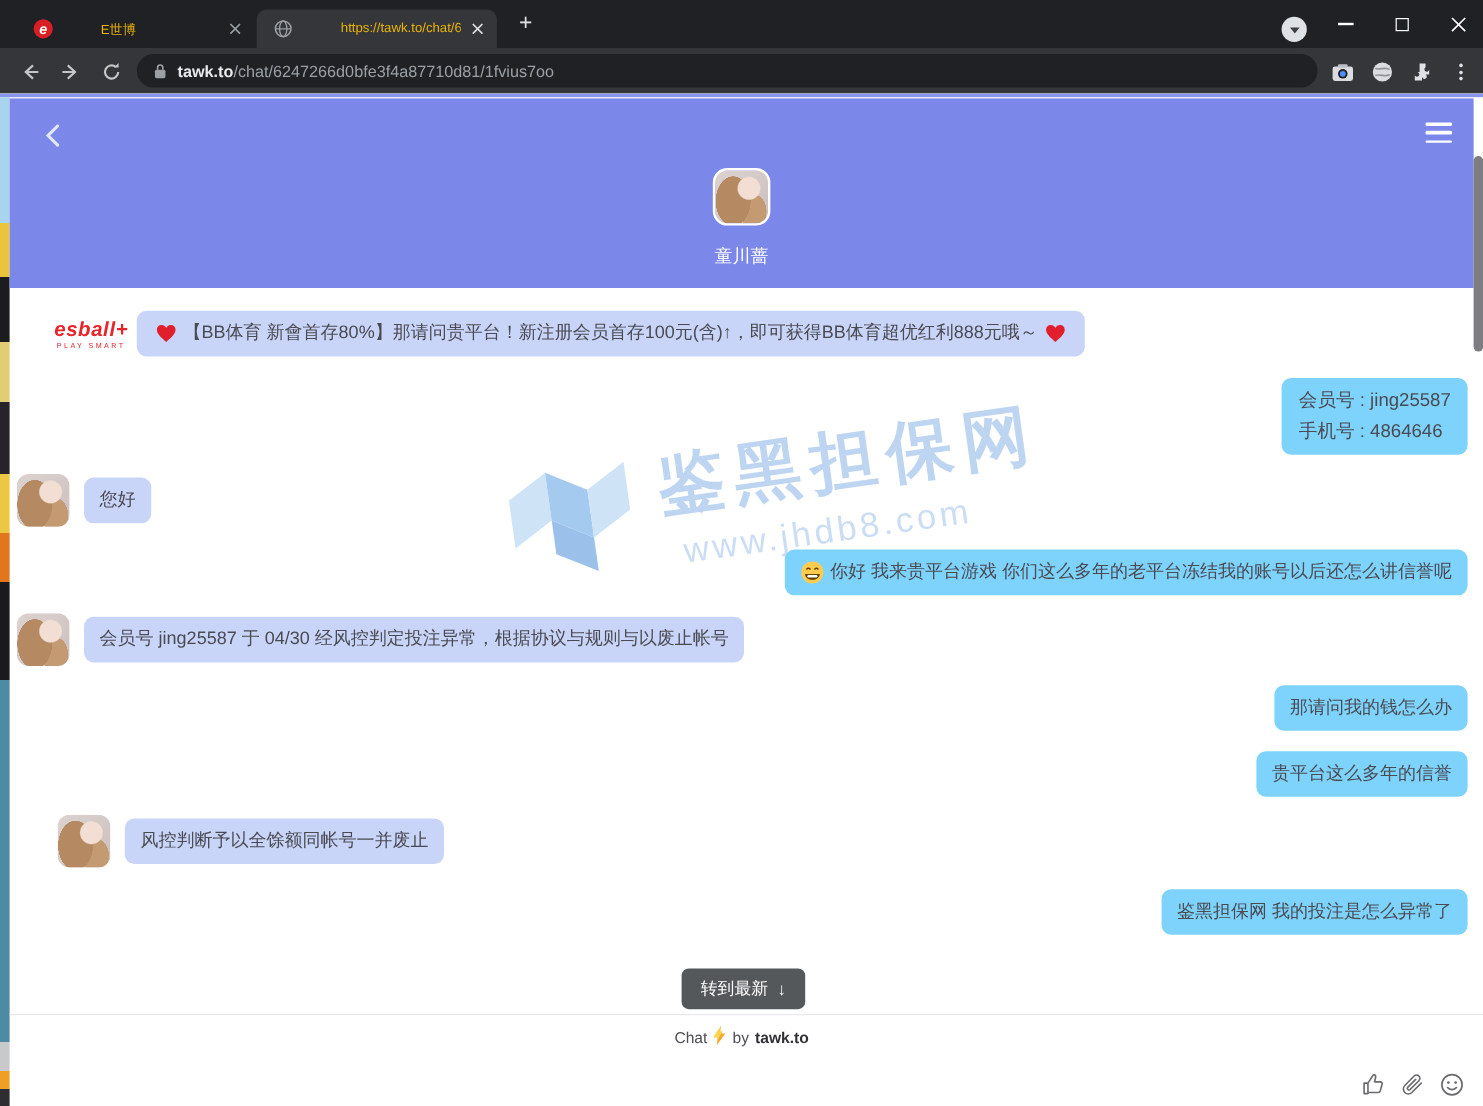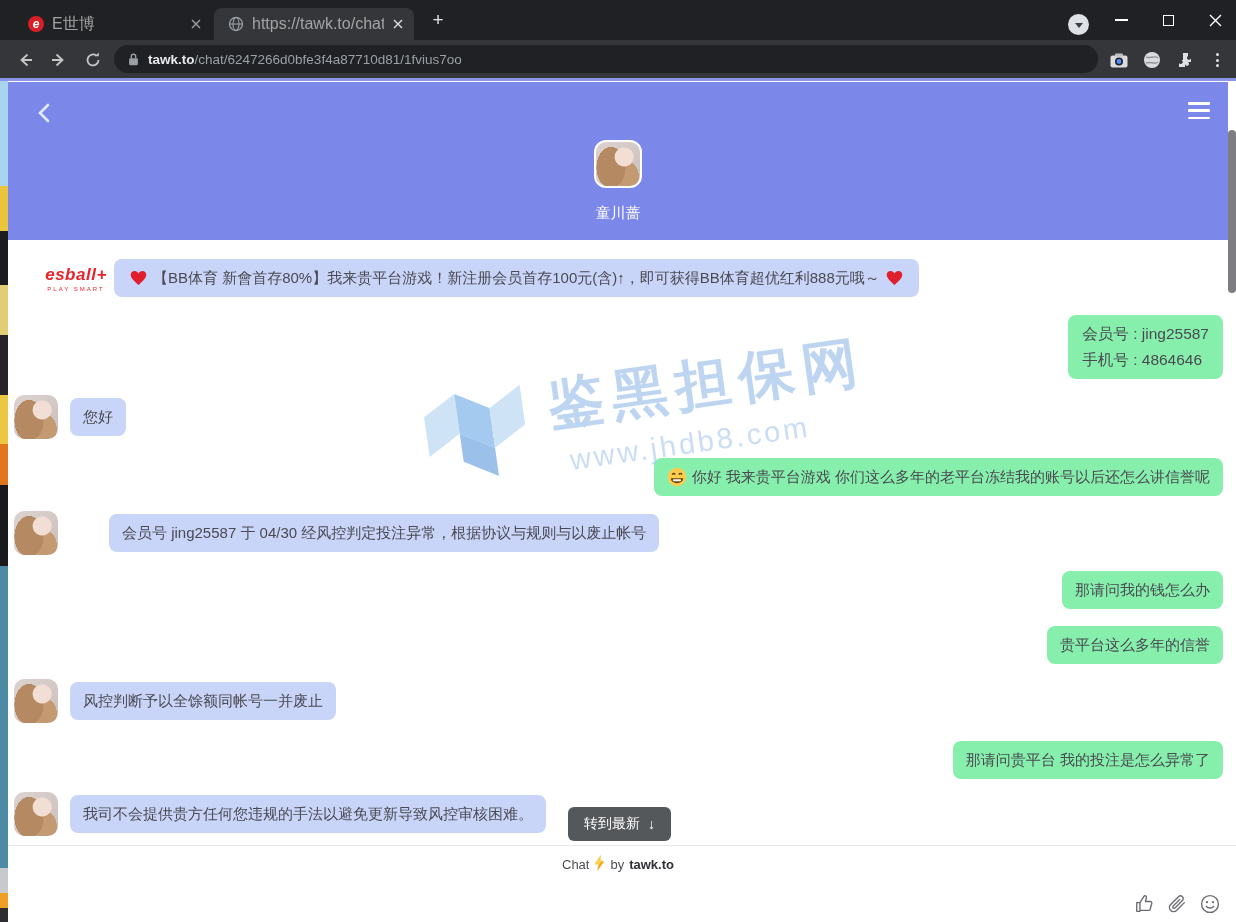--- a/index.html
+++ b/index.html
@@ -9,21 +9,21 @@
     position: relative; overflow: hidden; background:#fff;
   }
 
   
   .tabbar { position:absolute; top:0; left:0; width:1236px; height:40px; background:#202124; }
   .tab { position:absolute; top:8px; height:32px; display:flex; align-items:center; padding:0 8px; border-radius:8px 8px 0 0; }
   .tab-inactive { left:14px; width:198px; }
   .tab-active { left:214px; width:200px; background:#35363a; }
   .tab .fav { width:16px; height:16px; flex:0 0 16px; margin:0 8px 0 6px; }
   .fav-esbo { background:#d91f26; border-radius:50%; color:#fff; font-weight:bold; font-style:italic; font-size:12px; line-height:16px; text-align:center; }
-  .tab-label { color:#a3a3a3; font-size:16px; white-space:nowrap; overflow:hidden; flex:1; }
+  .tab-label { color:#eab308; font-size:11px; white-space:nowrap; overflow:hidden; flex:1;margin-left:32px; }
   .tab-x { width:16px; height:16px; margin-left:6px; flex:0 0 16px; display:flex; align-items:center; justify-content:center; }
   .newtab { position:absolute; left:426px; top:9px; width:24px; height:24px; color:#dfe1e5; font-size:19px; line-height:22px; text-align:center; border-radius:50%; }
   .tabsearch { position:absolute; left:1068px; top:14px; width:21px; height:21px; border-radius:50%; background:#dee1e6; display:flex; align-items:center; justify-content:center; }
   .caret-down { width:0; height:0; border-left:4px solid transparent; border-right:4px solid transparent; border-top:5px solid #3c4043; margin-top:2px; }
   .winbtn { position:absolute; top:0; width:46px; height:40px; display:flex; align-items:center; justify-content:center; }
   .win-min { left:1098px; } .win-max { left:1145px; } .win-close { left:1192px; }
   .min-glyph { width:13px; height:2px; background:#fff; }
   .max-glyph { width:11px; height:11px; border:1.5px solid #fff; }
 
   .addressbar { position:absolute; top:40px; left:0; width:1236px; height:38px; background:#35363a; }
@@ -62,26 +62,26 @@
       radial-gradient(ellipse 20px 26px at 72% 78%, #c49a72 0 55%, rgba(0,0,0,0) 56%),
       linear-gradient(135deg, #dcd3d0, #cbbfbc);
   }
 
   
   .messages { position:absolute; top:162px; left:8px; width:1220px; }
   .mrow { display:flex; align-items:center; }
   .mrow.right { justify-content:flex-end; padding-right:5px; }
   .mrow.left { justify-content:flex-start; }
   .m0 { margin-top:19px; } .m1 { margin-top:18px; } .m2 { margin-top:16px; }
-  .m3 { margin-top:19px; } .m4 { margin-top:15px;gap:39px; } .m5 { margin-top:16px;align-items:center; }
-  .m6 { margin-top:17px; } .m7 { margin-top:15px; } .m8 { margin-top:18px; }
+  .m3 { margin-top:19px; } .m4 { margin-top:15px; } .m5 { margin-top:16px;align-items:center; }
+  .m6 { margin-top:17px; } .m7 { margin-top:15px;padding-left:34px; } .m8 { margin-top:18px; }
   .m9 { margin-top:13px; }
   .bubble { border-radius:8px; padding:8px 13px; font-size:15px; line-height:22px; color:#4a4a52; display:flex; align-items:center; gap:3px; }
   .bubble-left { background:#c9d5f8; }
-  .bubble-right { background:#86efac; }
+  .bubble-right { background:#7dd3fc; }
   .av { width:44px; height:44px; border-radius:10px; flex:0 0 44px; margin-left:6px; margin-right:12px; }
   .esball-logo { width:76px; margin-left:30px; margin-right:0; text-align:center; flex:0 0 76px; }
   .esball-name { color:#e8242b; font-weight:bold; font-style:italic; font-size:17px; letter-spacing:0.5px; }
   .esball-tag { color:#e8242b; font-size:6px; letter-spacing:2px; margin-top:1px; }
   .two-line { display:block; line-height:26px; font-size:15.5px; padding:6px 14px; }
   .heart-ic { display:inline-flex; width:17px; height:16px; margin:0 3px; }
   .emoji-ic { display:inline-flex; width:20px; height:20px; margin-right:2px; flex:0 0 20px; }
 
   .jump-btn { position:absolute; left:568px; top:729px; height:34px; padding:0 16px; background:#55585b; border:none; border-radius:6px; color:#fff; font-size:14px; font-family:"Liberation Sans",sans-serif; display:flex; align-items:center; gap:8px; }
 
@@ -227,21 +227,21 @@
       <div class="esball-logo">
         <div class="esball-name">esball+</div>
         <div class="esball-tag">PLAY SMART</div>
       </div>
       <div class="bubble bubble-left">
         <span class="heart-ic">
             <svg viewBox="0 0 24 22" width="17" height="16">
               <path d="M12 21 C8 17 1 12 1 6.5 C1 3 3.5 1 6.5 1 C9 1 11 2.5 12 4.5 C13 2.5 15 1 17.5 1 C20.5 1 23 3 23 6.5 C23 12 16 17 12 21Z" fill="#e01e2c"></path>
             </svg>
           </span>
-        <span>【BB体育 新會首存80%】我来贵平台游戏！新注册会员首存100元(含)↑，即可获得BB体育超优红利888元哦～</span>
+        <span>【BB体育 新會首存80%】那请问贵平台！新注册会员首存100元(含)↑，即可获得BB体育超优红利888元哦～</span>
         <span class="heart-ic">
             <svg viewBox="0 0 24 22" width="17" height="16">
               <path d="M12 21 C8 17 1 12 1 6.5 C1 3 3.5 1 6.5 1 C9 1 11 2.5 12 4.5 C13 2.5 15 1 17.5 1 C20.5 1 23 3 23 6.5 C23 12 16 17 12 21Z" fill="#e01e2c"></path>
             </svg>
           </span>
       </div>
     </div>
 
     <div class="mrow right m1">
       <div class="bubble bubble-right two-line">
@@ -292,30 +292,24 @@
 
     <div class="mrow left m7">
       <div class="av avatar-photo"></div>
       <div class="bubble bubble-left">
         <span>风控判断予以全馀额同帐号一并废止</span>
       </div>
     </div>
 
     <div class="mrow right m8">
       <div class="bubble bubble-right">
-        <span>那请问贵平台 我的投注是怎么异常了</span>
-      </div>
-    </div>
-
-    <div class="mrow left m9">
-      <div class="av avatar-photo"></div>
-      <div class="bubble bubble-left">
-        <span>我司不会提供贵方任何您违规的手法以避免更新导致风控审核困难。</span>
-      </div>
-    </div>
+        <span>鉴黑担保网 我的投注是怎么异常了</span>
+      </div>
+    </div>
+
 
   </div>
 
   <button class="jump-btn">
     <span>转到最新</span>
       <span>↓</span>
   </button>
 
   <div class="watermark">
     <svg class="wm-logo" viewBox="0 0 100 100" width="118" height="118">

